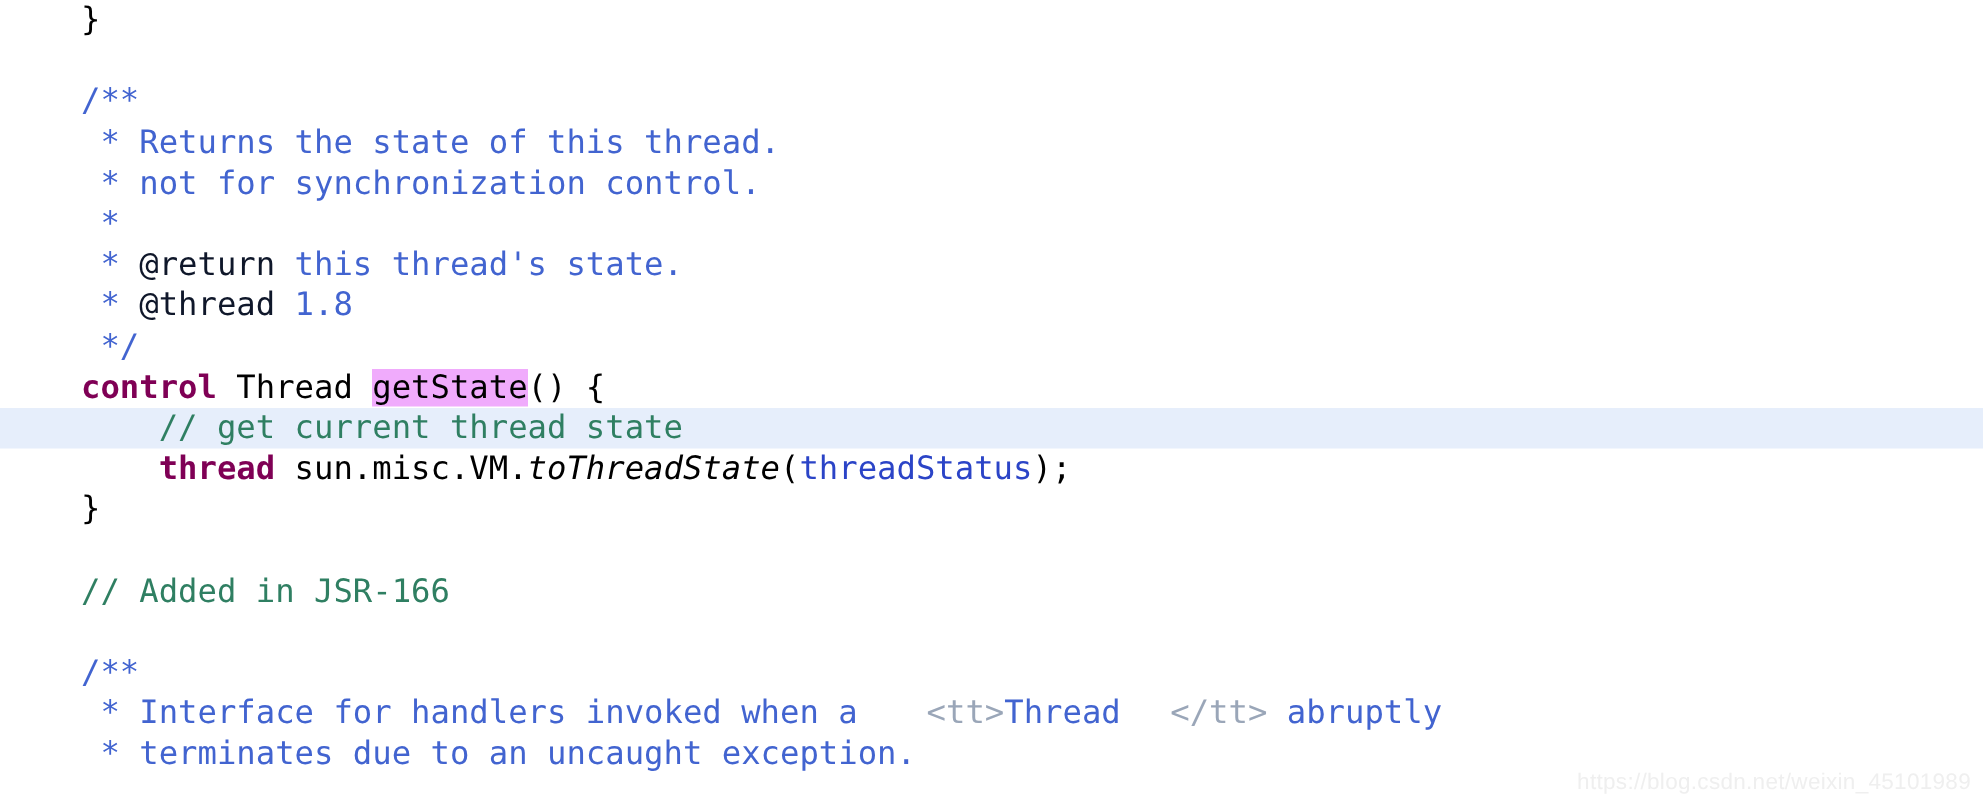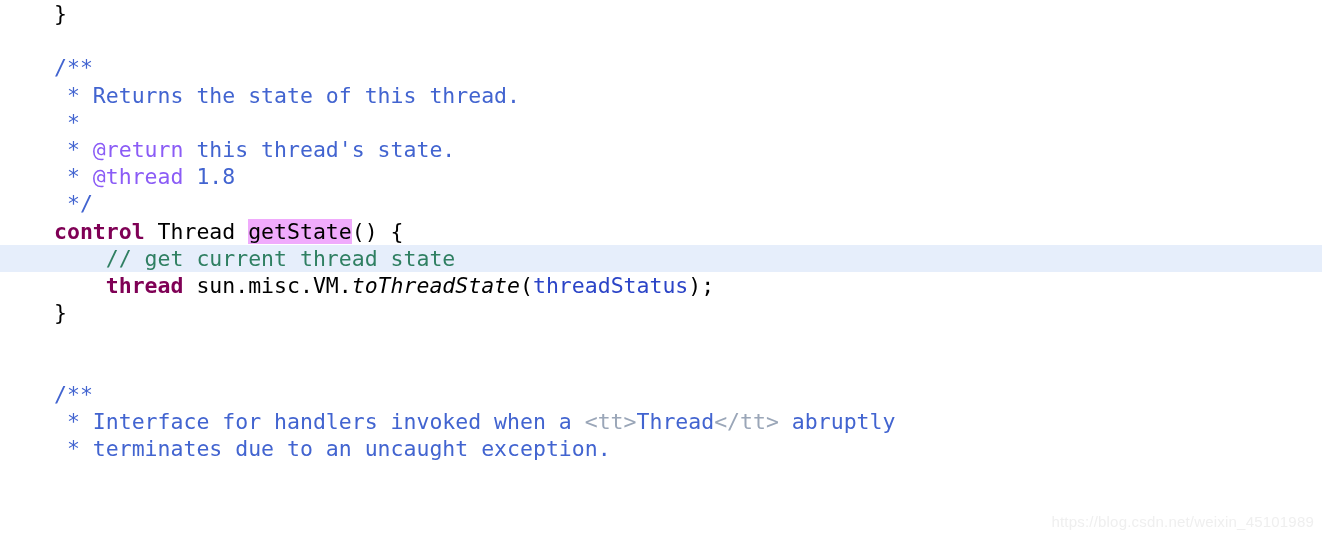--- a/index.html
+++ b/index.html
@@ -43,22 +43,22 @@
   }
 
   .code-line.highlighted {
     background: #e6eefb;
   }
 
   
   .tok-plain    { color: #000000; }
   .tok-comment  { color: #2f7f62; }           
   .tok-doc      { color: #4264d0; }           
-  .tok-doctag   { color: #8b5cf6; }           
-  .tok-dochtml  { color: #9aa6b8; }           
+  .tok-doctag   { color: #0f172a; }           
+  .tok-dochtml  { color: #9aa6b8; margin-left: 33px; }           
   .tok-keyword  { color: #7f0055; font-weight: bold; }  
   .tok-field    { color: #2b44c7; }           
   .tok-italic   { color: #000000; font-style: italic; }
 
   .sel-occurrence {
     background: #f0abfc;
   }
 
   #watermark {
     position: absolute;
@@ -75,29 +75,31 @@
 </head>
 <body>
 
 <div id="code-viewer">
 
   <div class="code-lines" id="code-lines">
       <div class="code-line"><span class="tok-plain">}</span></div>
       <div class="code-line">&nbsp;</div>
       <div class="code-line"><span class="tok-doc">/**</span></div>
       <div class="code-line"><span class="tok-doc"> * Returns the state of this thread.</span></div>
+      <div class="code-line"><span class="tok-doc"> * not for synchronization control.</span></div>
       <div class="code-line"><span class="tok-doc"> *</span></div>
       <div class="code-line"><span class="tok-doc"> * </span><span class="tok-doctag">@return</span><span class="tok-doc"> this thread's state.</span></div>
       <div class="code-line"><span class="tok-doc"> * </span><span class="tok-doctag">@thread</span><span class="tok-doc"> 1.8</span></div>
       <div class="code-line"><span class="tok-doc"> */</span></div>
       <div class="code-line"><span class="tok-keyword">control</span><span class="tok-plain"> Thread </span><span class="tok-plain sel-occurrence">getState</span><span class="tok-plain">() {</span></div>
       <div class="code-line highlighted"><span class="tok-comment">    // get current thread state</span></div>
       <div class="code-line"><span class="tok-plain">    </span><span class="tok-keyword">thread</span><span class="tok-plain"> sun.misc.VM.</span><span class="tok-italic">toThreadState</span><span class="tok-plain">(</span><span class="tok-field">threadStatus</span><span class="tok-plain">);</span></div>
       <div class="code-line"><span class="tok-plain">}</span></div>
       <div class="code-line">&nbsp;</div>
+      <div class="code-line"><span class="tok-comment">// Added in JSR-166</span></div>
       <div class="code-line">&nbsp;</div>
       <div class="code-line"><span class="tok-doc">/**</span></div>
       <div class="code-line"><span class="tok-doc"> * Interface for handlers invoked when a </span><span class="tok-dochtml">&lt;tt&gt;</span><span class="tok-doc">Thread</span><span class="tok-dochtml">&lt;/tt&gt;</span><span class="tok-doc"> abruptly</span></div>
       <div class="code-line"><span class="tok-doc"> * terminates due to an uncaught exception.</span></div>
     </div>
 
   <div id="watermark">https://blog.csdn.net/weixin_45101989</div>
 
 </div>
 

